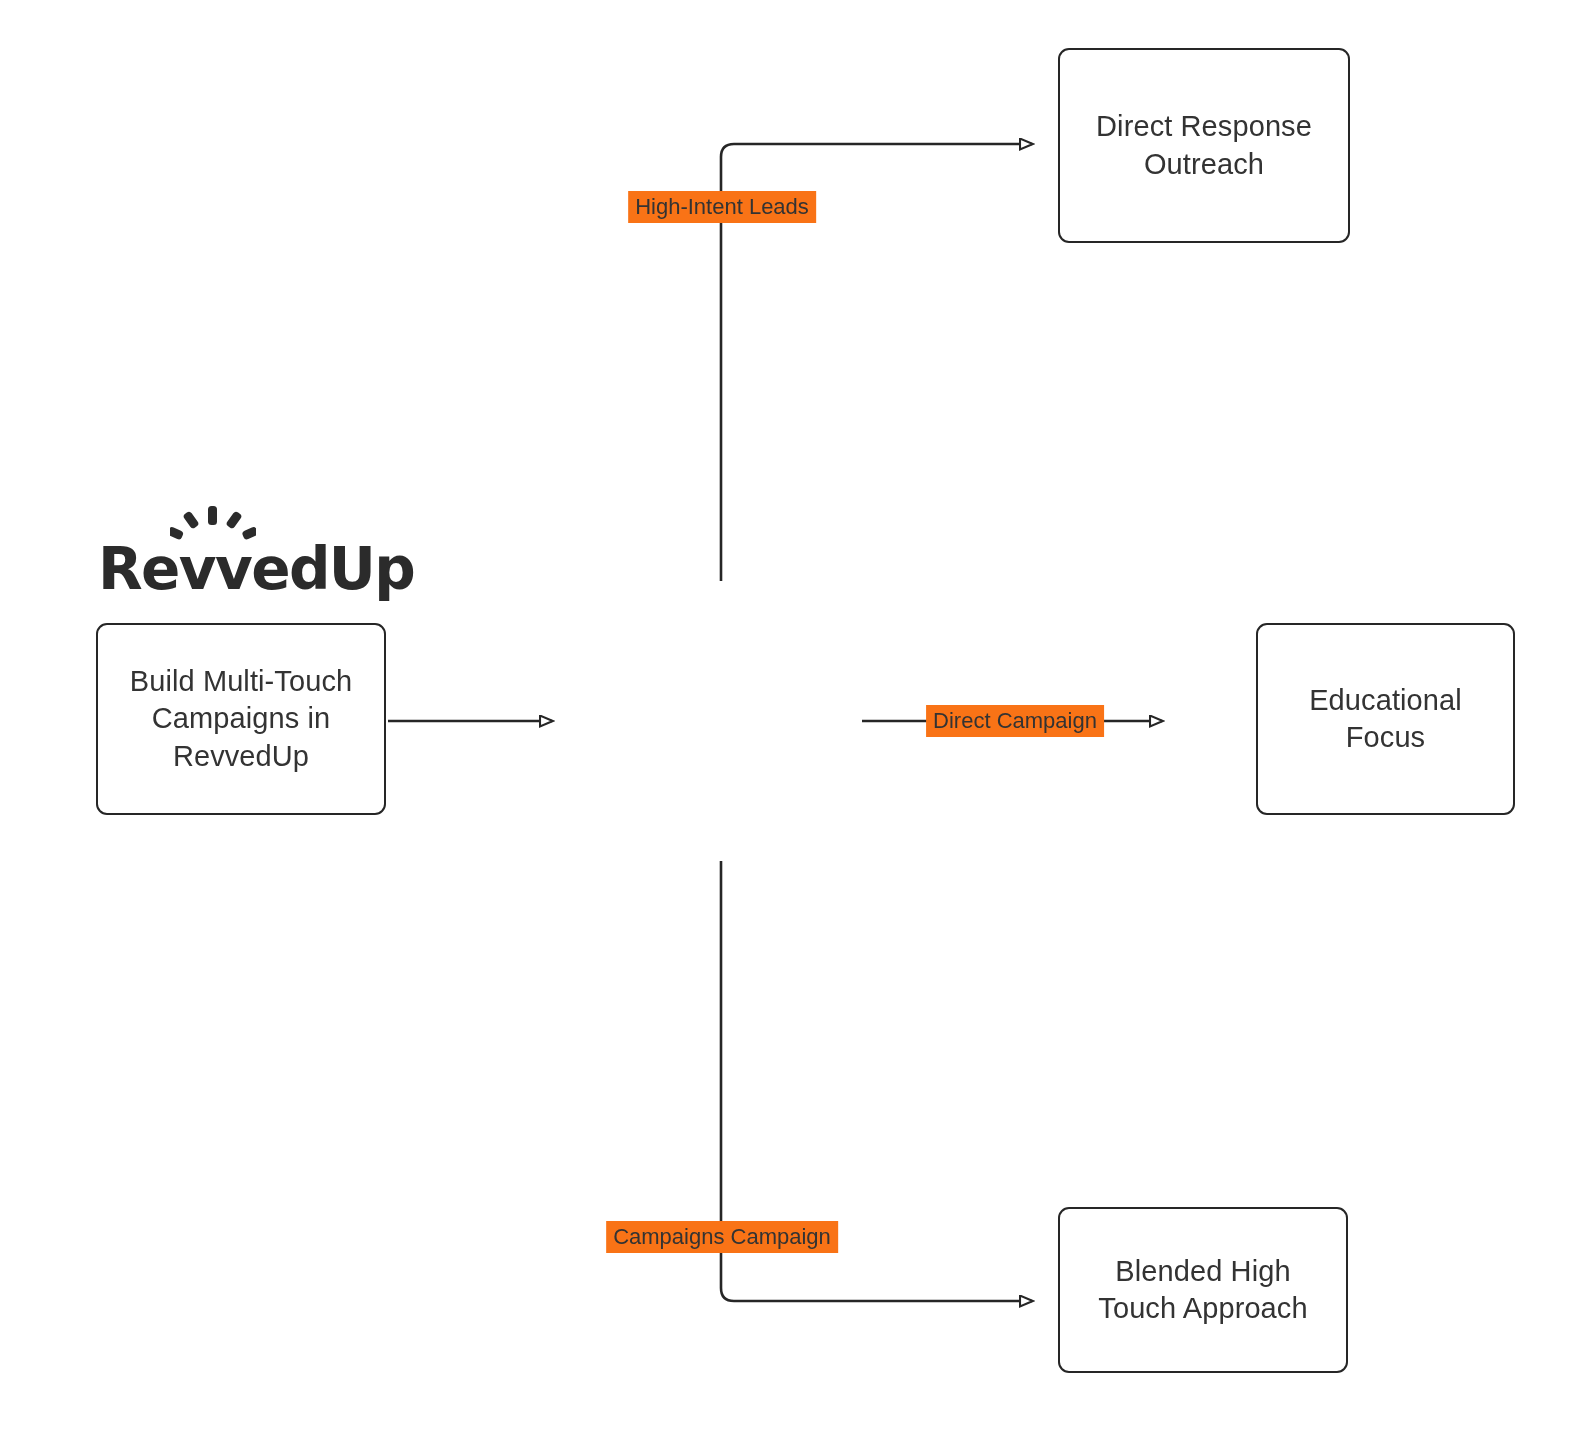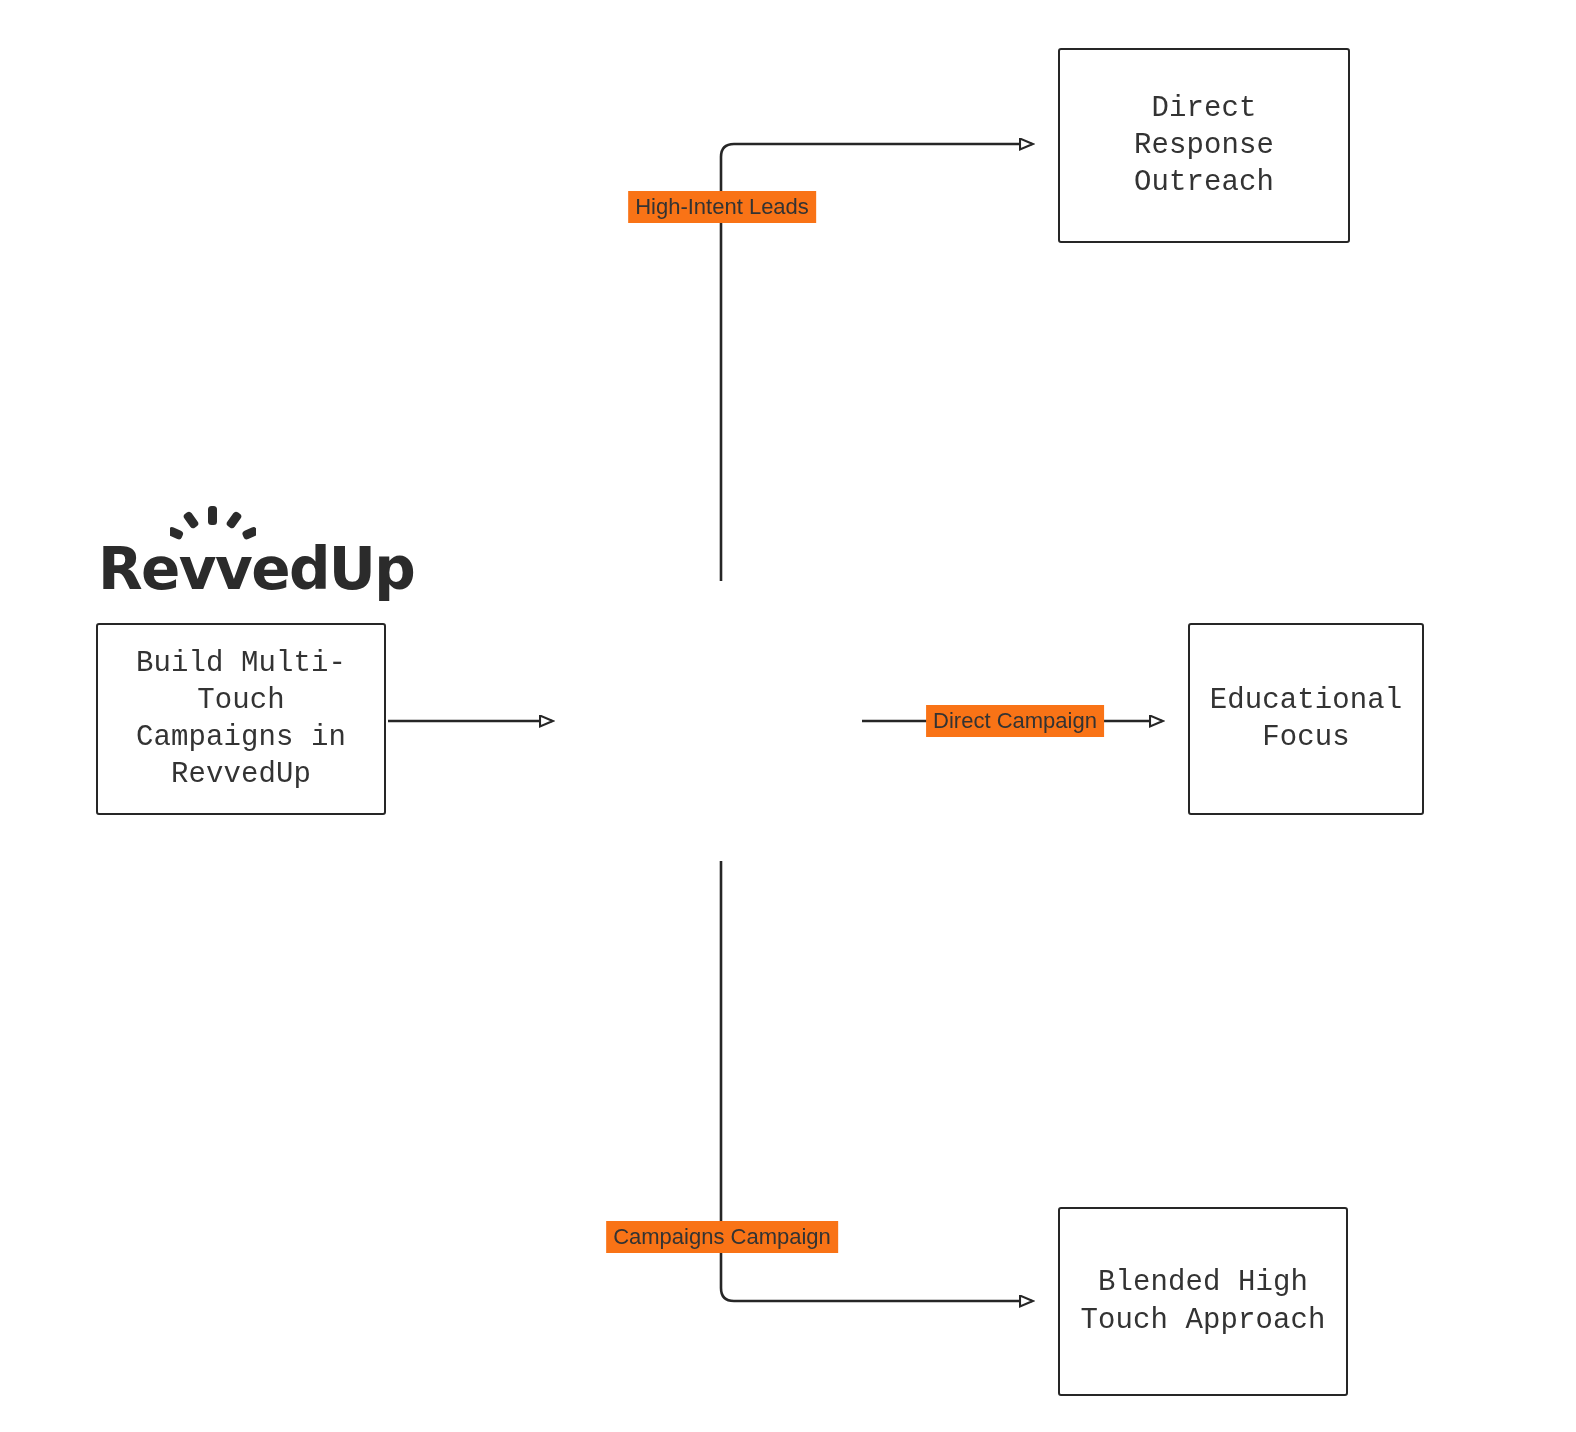--- a/index.html
+++ b/index.html
@@ -26,40 +26,39 @@
     height: 1432px;
     pointer-events: none;
   }
 
   
   .node {
     position: absolute;
     box-sizing: border-box;
     background: #ffffff;
     border: 2.2px solid #262626;
-    border-radius: 3px;
+    border-radius: 11px;
     display: flex;
     align-items: center;
     justify-content: center;
     text-align: center;
-    font-family: Liberation Mono, monospace;
   }
   .node-label {
     color: #333333;
     font-size: 29px;
     line-height: 1.28;
     letter-spacing: 0.1px;
     white-space: pre-line;
     padding: 0 14px;
   }
 
   #node-start   { left: 96px;  top: 623px;  width: 290px; height: 192px; }
   #node-direct  { left: 1058px; top: 48px;  width: 292px; height: 195px; }
-  #node-edu     { left: 1188px; top: 623px; width: 236px; height: 192px; }
-  #node-blended { left: 1058px; top: 1207px; width: 290px; height: 189px; }
+  #node-edu     { left: 1256px; top: 623px; width: 259px; height: 192px; }
+  #node-blended { left: 1058px; top: 1207px; width: 290px; height: 166px; }
 
   
   #node-decision {
     position: absolute;
     left: 580px;
     top: 580px;
     width: 282px;
     height: 282px;
   }
   #node-decision .diamond-shape {

